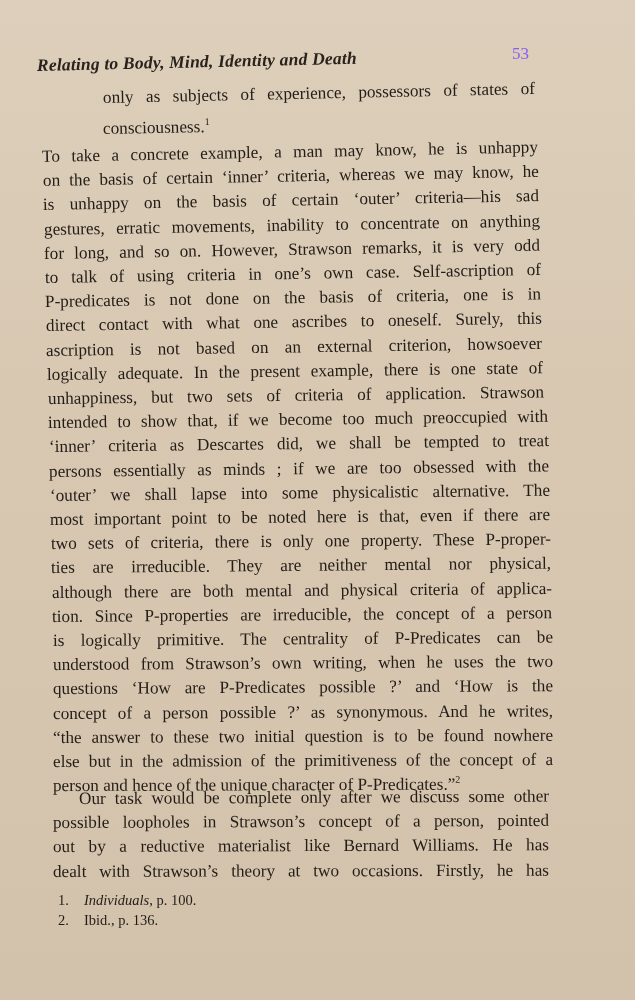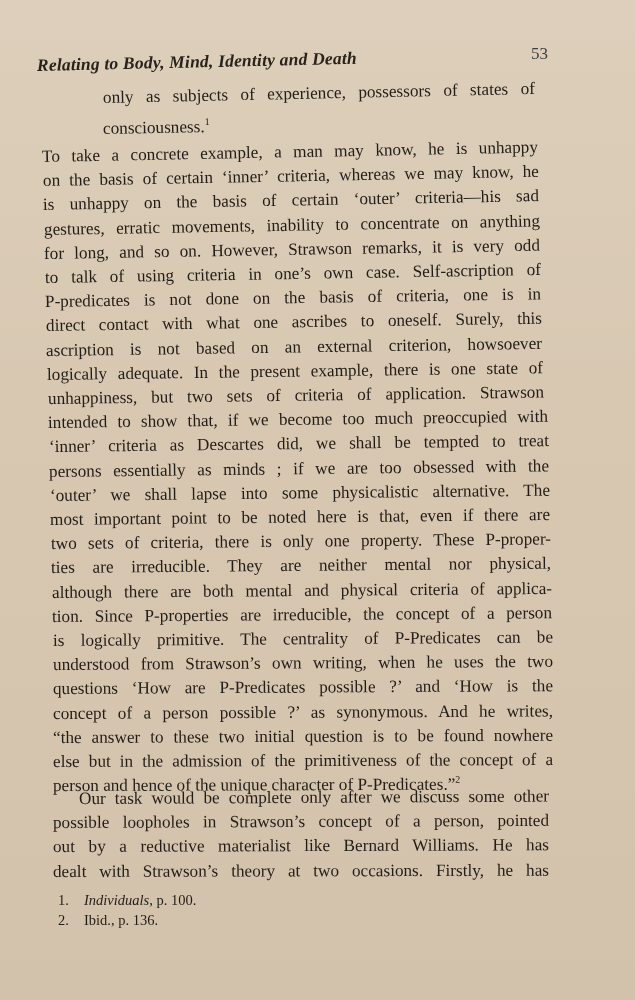--- a/index.html
+++ b/index.html
@@ -28,24 +28,24 @@
       font-size: 17.5px;
       font-style: italic;
       font-weight: bold;
       letter-spacing: 0.2px;
       transform: rotate(-1.3deg);
       transform-origin: left center;
       color: #2a231c;
     }
     .page-number {
       position: absolute;
-      left: 531px;
+      left: 512px;
       top: 44px;
       font-size: 17px;
-      color: #404040;
+      color: #8b5cf6;
     }
     .line {
       position: absolute;
       font-size: 17.2px;
       white-space: nowrap;
       color: #231d17;
       transform-origin: left center;
     }
     .line.just {
       text-align: justify;

